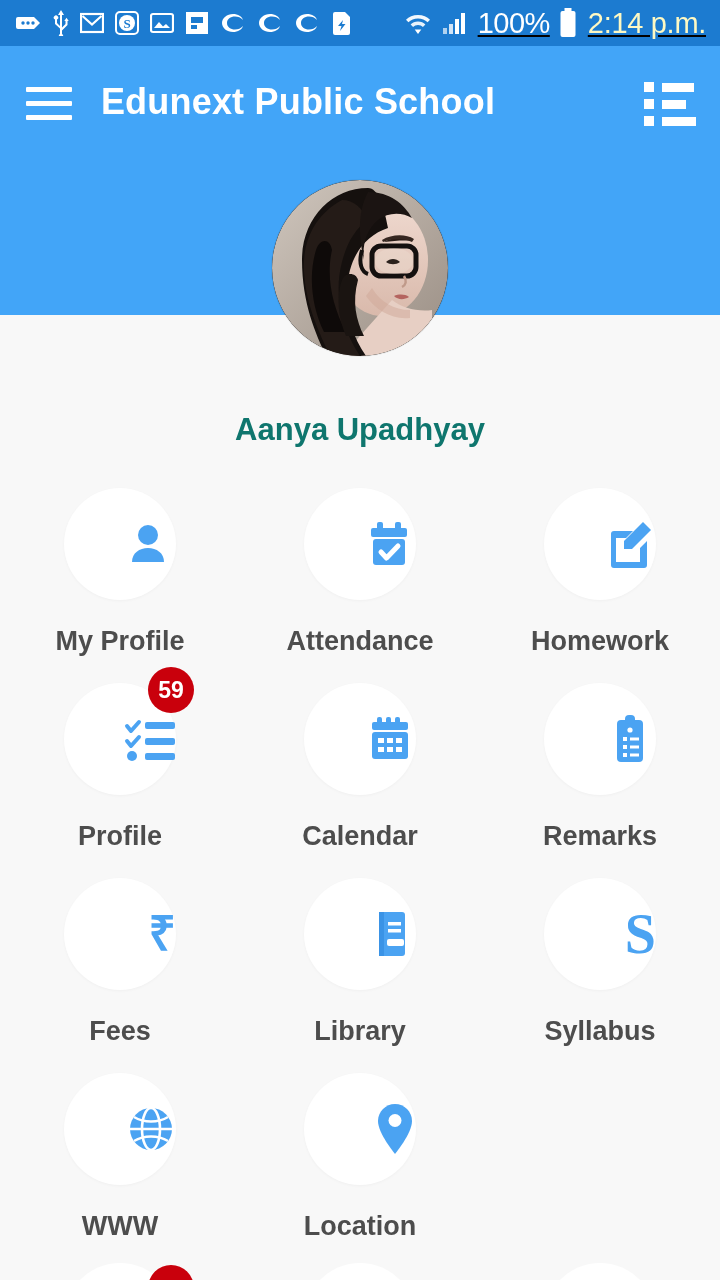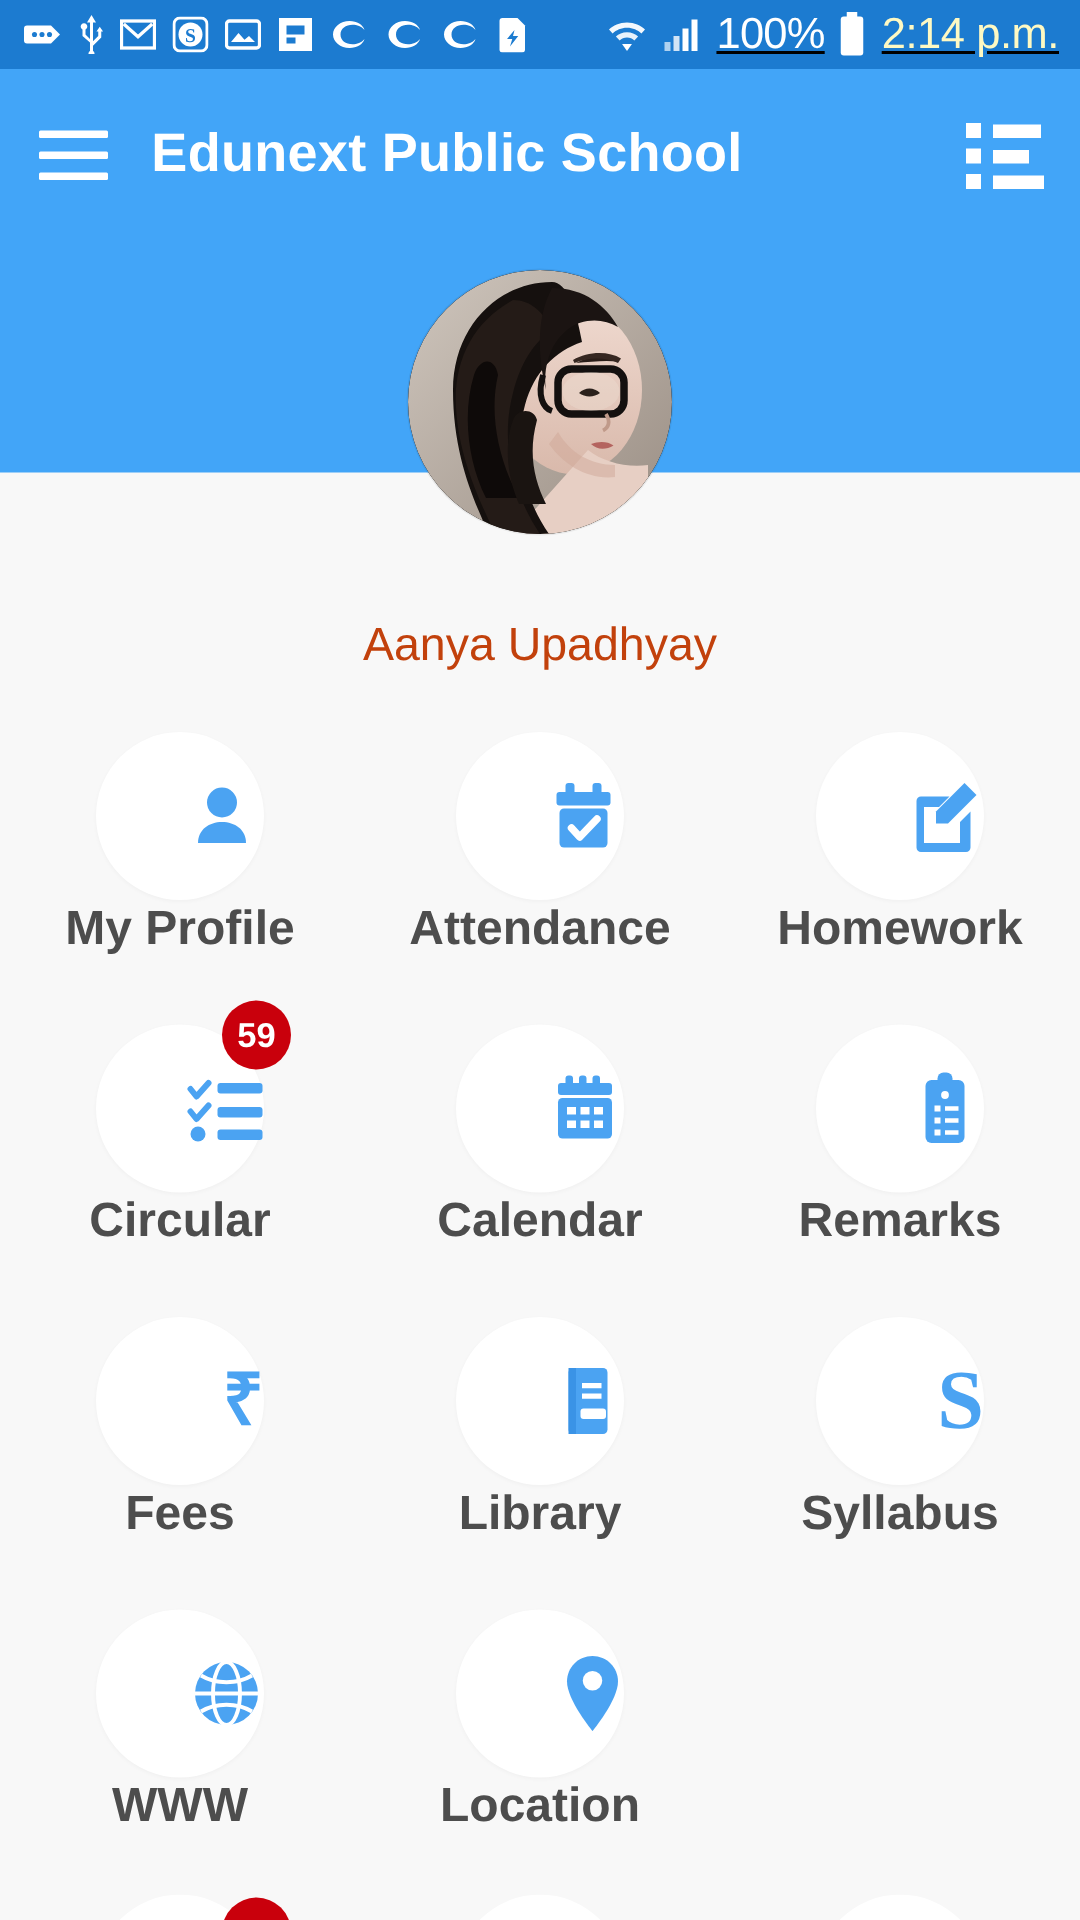--- a/index.html
+++ b/index.html
@@ -74,22 +74,22 @@
     border-radius: 50%;
     overflow: hidden;
     background: #2a2520;
     box-shadow: 0 0 0 1px rgba(0,0,0,0.06);
   }
   .avatar-img { width: 100%; height: 100%; display: block; }
 
   .student-name {
     position: absolute; top: 412px; left: 0; width: 720px;
     text-align: center;
-    color: #c2410c;
-    font-size: 31px; font-weight: normal;
+    color: #0f766e;
+    font-size: 31px; font-weight: bold;
     font-family: "Liberation Sans", sans-serif;
   }
 
   
   .grid {
     position: absolute;
     top: 483px; left: 0; width: 720px;
     display: grid;
     grid-template-columns: repeat(3, 240px);
     row-gap: 0px;
@@ -103,22 +103,23 @@
   .tile-circle {
     position: relative;
     width: 112px; height: 112px;
     border-radius: 50%;
     background: #FFFFFF;
     display: flex; align-items: center; justify-content: flex-end;
     margin-top: 5px;
     box-shadow: 0 1px 3px rgba(0,0,0,0.035);
   }
   .tile-label {
+    margin-top: 26px;
     color: #4D4D4D;
-    font-size: 32px;
+    font-size: 27px;
     font-weight: bold;
     font-family: "Liberation Sans", sans-serif;
     text-align: center;
   }
   .badge {
     position: absolute;
     top: -16px; right: -18px;
     min-width: 46px; height: 46px;
     padding: 0 8px;
     border-radius: 23px;
@@ -352,21 +353,21 @@
         <svg width="52" height="52" viewBox="0 0 52 52">
           <path d="M3 13l4 5 8-9" stroke="#4BA3F2" stroke-width="4" fill="none" stroke-linecap="round" stroke-linejoin="round"></path>
           <path d="M3 28l4 5 8-9" stroke="#4BA3F2" stroke-width="4" fill="none" stroke-linecap="round" stroke-linejoin="round"></path>
           <circle cx="8" cy="43" r="5" fill="#4BA3F2"></circle>
           <rect x="21" y="9" width="30" height="7" rx="2" fill="#4BA3F2"></rect>
           <rect x="21" y="25" width="30" height="7" rx="2" fill="#4BA3F2"></rect>
           <rect x="21" y="40" width="30" height="7" rx="2" fill="#4BA3F2"></rect>
         </svg>
         <div class="badge">59</div>
       </div>
-      <div class="tile-label">Circular</div>
+      <div class="tile-label">Profile</div>
     </div>
 
     <div class="tile">
       <div class="tile-circle">
         <svg width="52" height="52" viewBox="0 0 52 52">
           <rect x="13" y="4" width="5" height="9" rx="2" fill="#4BA3F2"></rect>
           <rect x="22" y="4" width="5" height="9" rx="2" fill="#4BA3F2"></rect>
           <rect x="31" y="4" width="5" height="9" rx="2" fill="#4BA3F2"></rect>
           <rect x="8" y="9" width="36" height="8" rx="2" fill="#4BA3F2"></rect>
           <rect x="8" y="19" width="36" height="27" rx="3" fill="#4BA3F2"></rect>

